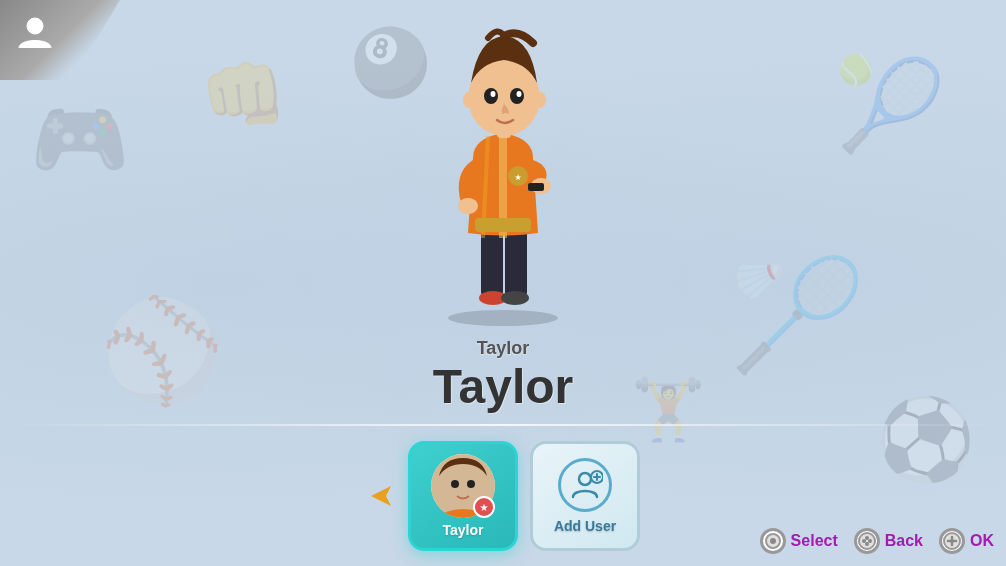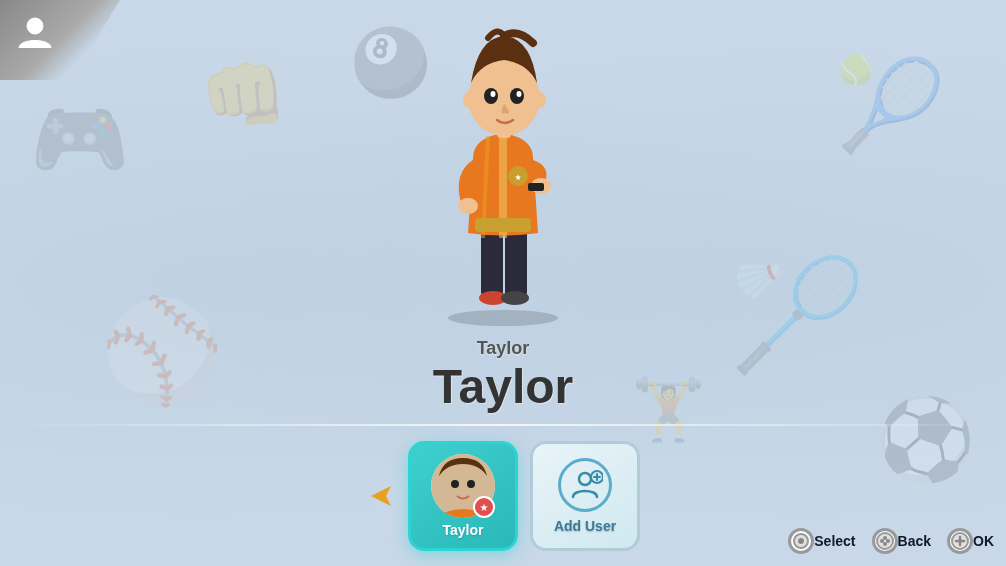--- a/index.html
+++ b/index.html
@@ -241,23 +241,24 @@
       right: 12px;
       z-index: 10;
       display: flex;
       align-items: center;
       gap: 16px;
     }
 
     .control-btn {
       display: flex;
       align-items: center;
-      font-size: 14px;
+      gap: 5px;
+      font-size: 16px;
       font-weight: 700;
-      color: #0f172a;
+      color: #a21caf;
     }
 
     .control-icon {
       width: 26px;
       height: 26px;
       border-radius: 50%;
       display: flex;
       align-items: center;
       justify-content: center;
       font-size: 10px;

